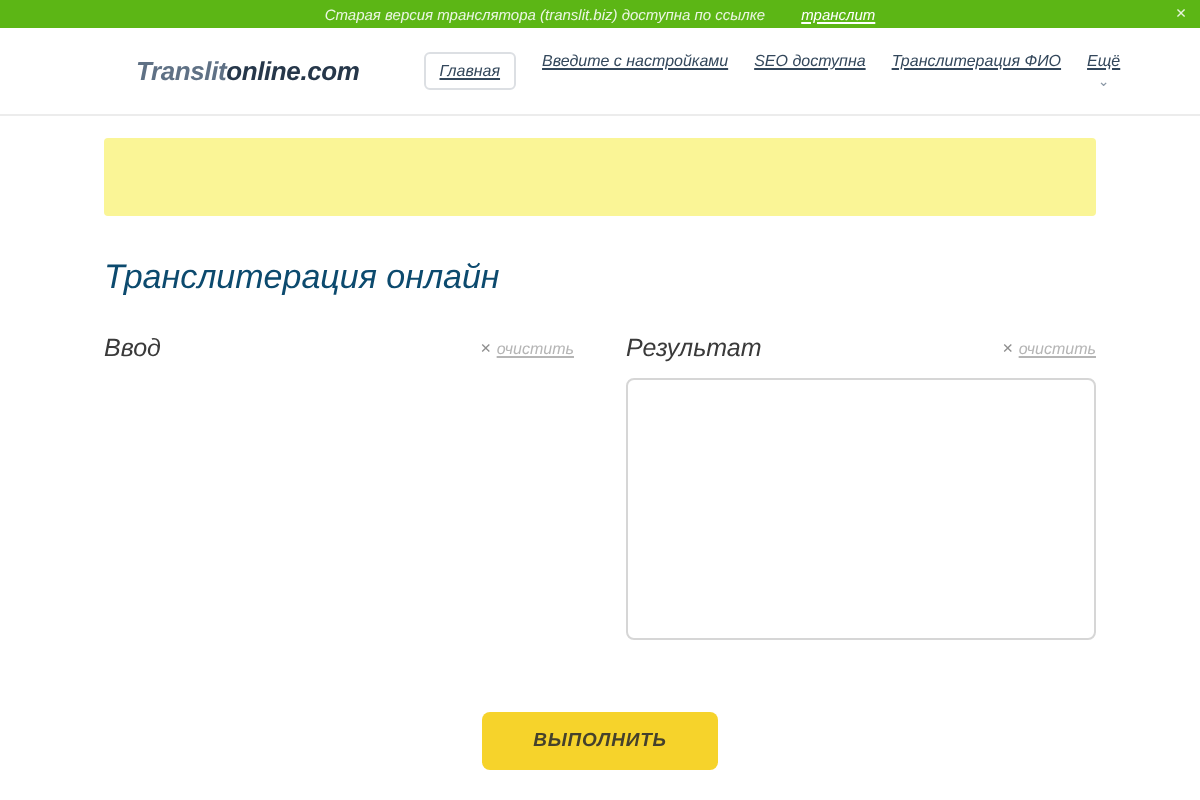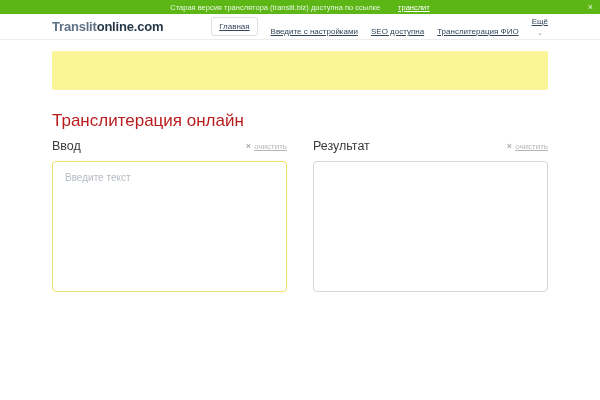--- a/index.html
+++ b/index.html
@@ -1,15 +1,15 @@
 <!DOCTYPE html>
 <html><head>
 <meta charset="utf-8">
 <style>
-  * { margin: 0; padding: 0; box-sizing: border-box; }
+  * { margin: 0; padding: 0; box-sizing: border-box; font-style: italic; }
   html, body {
     width: 600px; height: 400px;
     background: #ffffff;
     font-family: "Liberation Sans", "DejaVu Sans", sans-serif;
     overflow: hidden;
   }
 
   
   .notice-bar {
     position: relative;
@@ -32,41 +32,41 @@
     right: 7px; top: 50%;
     transform: translateY(-50%);
     font-size: 9px;
     line-height: 1;
     color: rgba(255,255,255,0.85);
     cursor: pointer;
   }
 
   
   .site-header {
-    height: 26px;
+    height: 44px;
     display: flex;
     align-items: center;
     justify-content: space-between;
-    padding: 0 52px;
+    padding: 0 68px;
     border-bottom: 1px solid #ececec;
     background: #ffffff;
   }
   .logo {
     font-size: 13px;
     font-weight: 700;
     text-decoration: none;
     letter-spacing: -0.2px;
     white-space: nowrap;
   }
   .logo .logo-light { color: #5f7185; }
   .logo .logo-dark  { color: #26374a; }
 
   .main-nav {
     display: flex;
-    align-items: flex-end;
+    align-items: flex-start;
     gap: 13px;
     margin-left: 32px;
   }
   .nav-link {
     font-size: 8px;
     color: #33475b;
     text-decoration: underline;
     cursor: pointer;
     white-space: nowrap;
   }
@@ -89,27 +89,27 @@
     margin-top: 11px;
     height: 39px;
     background: #faf596;
     border-radius: 2px;
   }
 
   .page-title {
     margin-top: 21px;
     font-size: 17px;
     font-weight: 400;
-    color: #b91c1c;
+    color: #0c4a6e;
   }
 
   .panels {
     display: flex;
     gap: 26px;
-    margin-top: 8px;
+    margin-top: 18px;
   }
   .panel { flex: 1; min-width: 0; }
   .panel-head {
     display: flex;
     align-items: center;
     justify-content: space-between;
     margin-bottom: 8px;
   }
   .panel-label {
     font-size: 12.5px;
@@ -210,30 +210,32 @@
   <div class="panels">
 
     <div class="panel">
       <div class="panel-head">
         <span class="panel-label">Ввод</span>
         <span class="clear-btn">
           <span class="clear-x">×</span>
           <span class="clear-word">очистить</span>
         </span>
       </div>
-      <textarea class="input-area" placeholder="Введите текст" style=""></textarea>
     </div>
 
     <div class="panel">
       <div class="panel-head">
         <span class="panel-label">Результат</span>
         <span class="clear-btn">
           <span class="clear-x">×</span>
           <span class="clear-word">очистить</span>
         </span>
       </div>
       <div class="result-area"></div>
     </div>
 
   </div>
 
+  <div class="submit-row">
+    <button class="submit-btn">ВЫПОЛНИТЬ</button>
+  </div>
 
 </div>
 
 </body></html>

